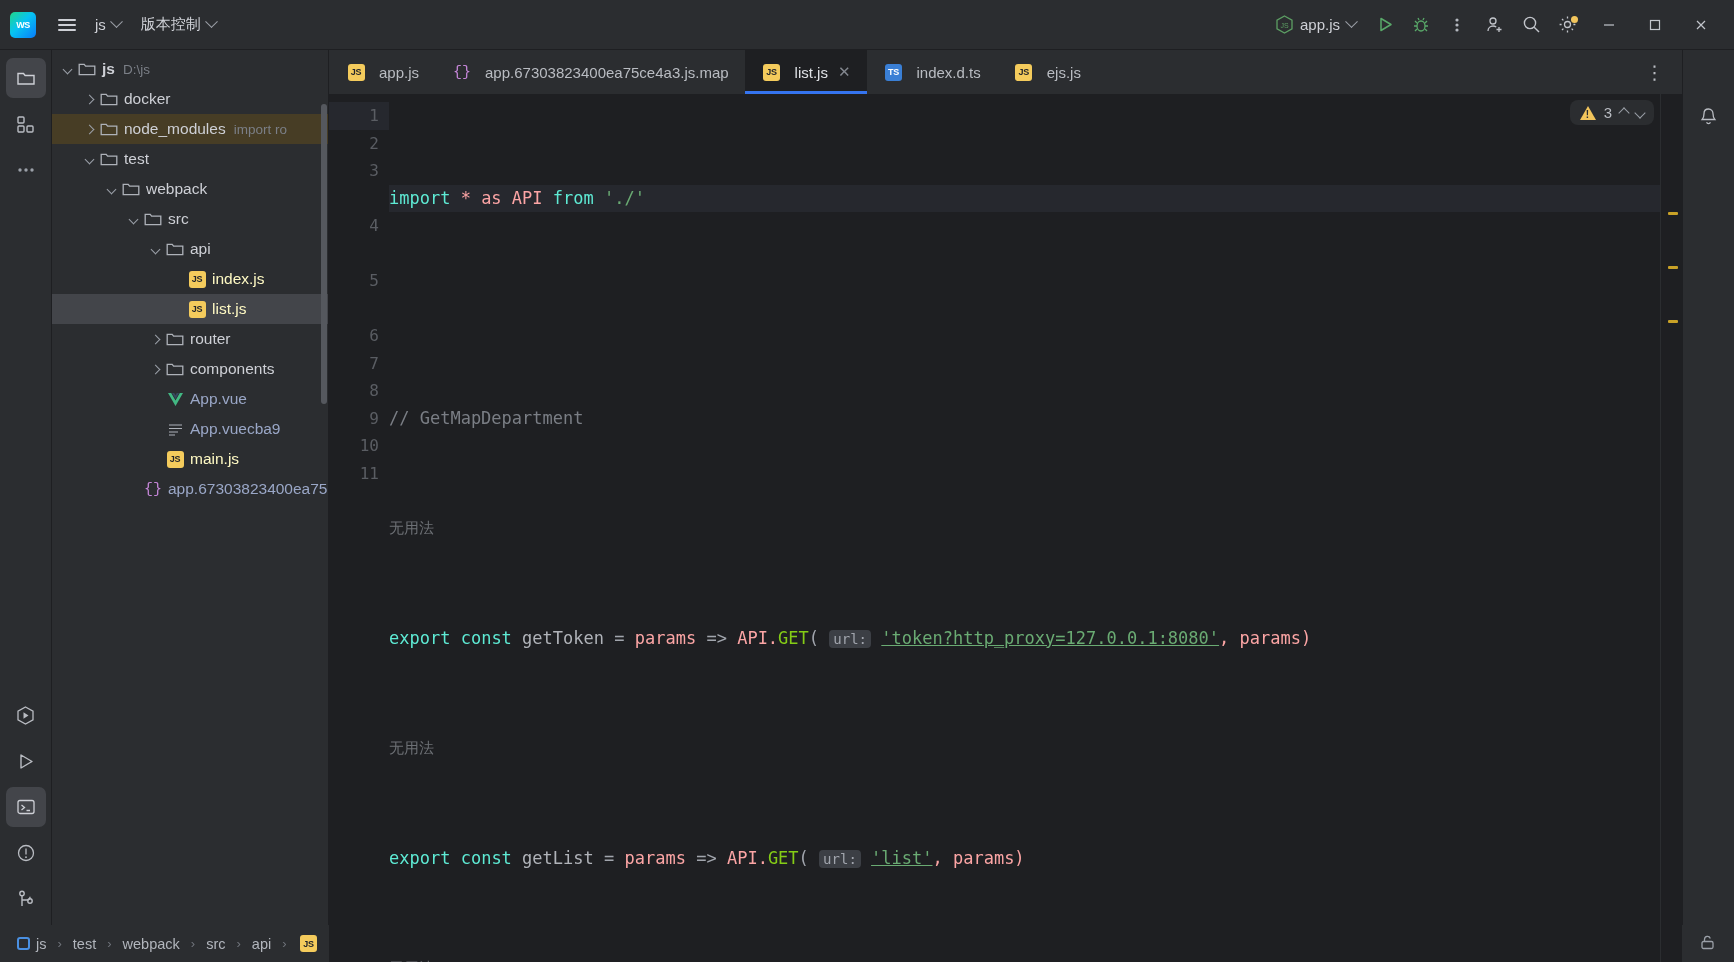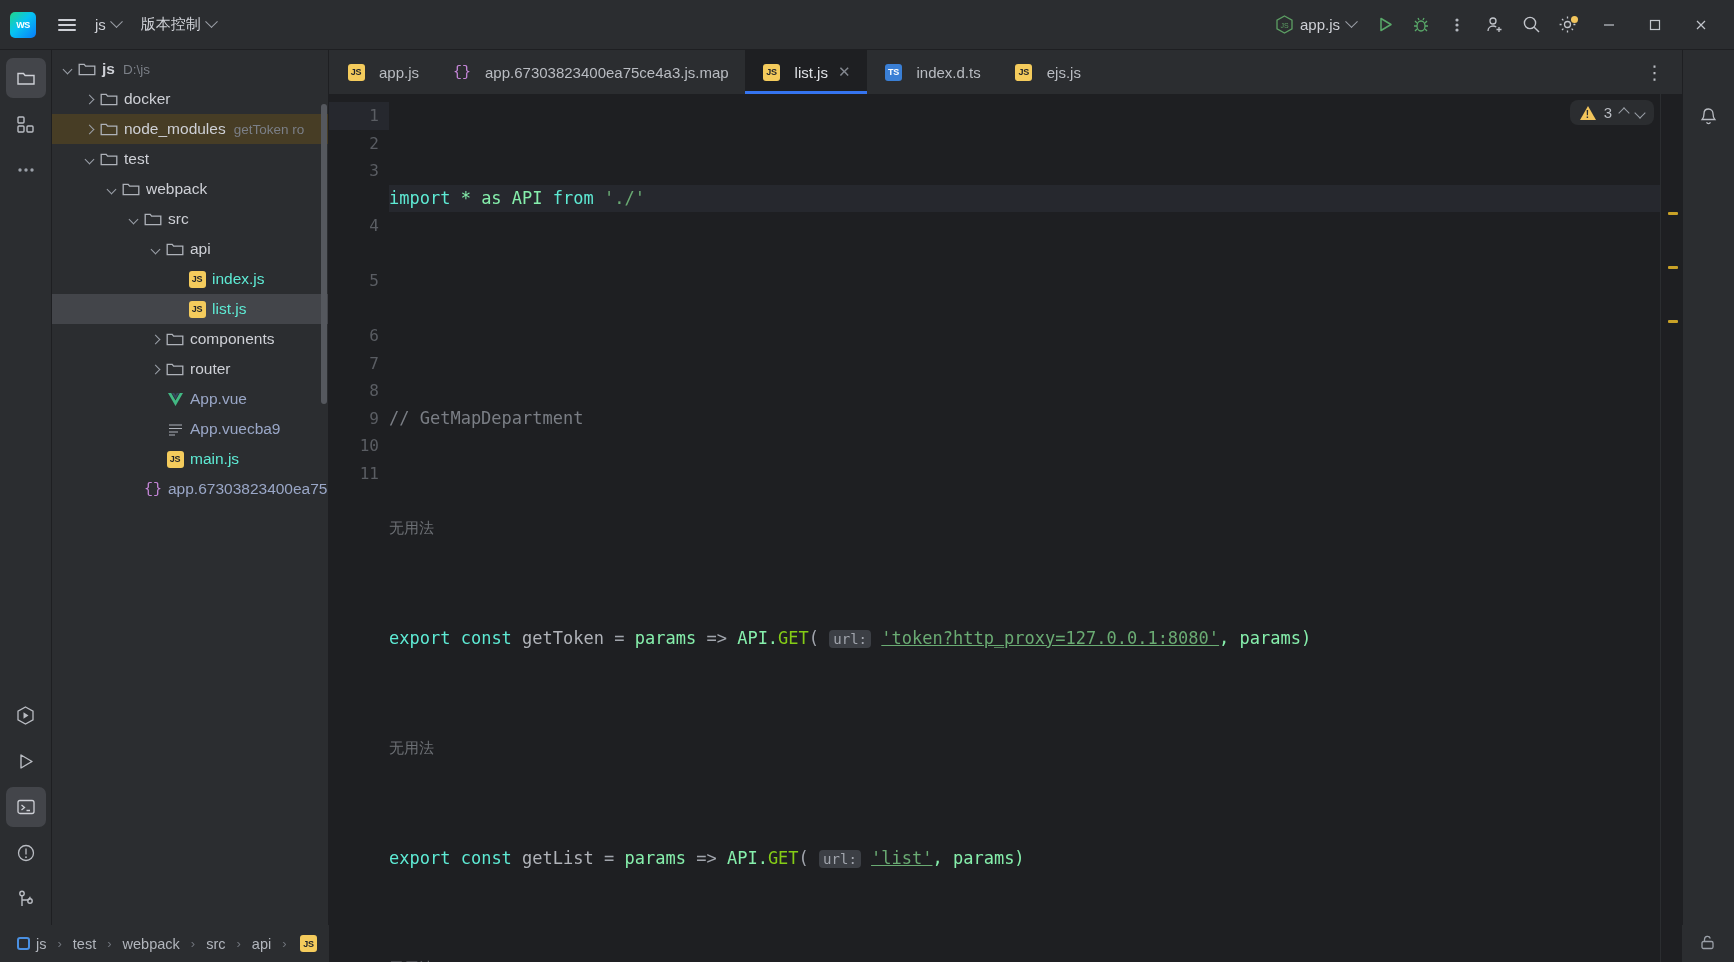--- a/index.html
+++ b/index.html
@@ -94,21 +94,21 @@
     font-size: 9px; font-weight: bold; display: flex; align-items: center; justify-content: center;
     font-family: "Liberation Sans", sans-serif; letter-spacing: -0.3px;
   }
   .badge-ts {
     width: 17px; height: 17px; border-radius: 3px; background: #3a7fd5; color: #fff;
     font-size: 9px; font-weight: bold; display: flex; align-items: center; justify-content: center;
     letter-spacing: -0.3px;
   }
   .lbl-dim { color: #7b7f87; font-size: 13.5px; margin-left: 8px; }
   .lbl-blue { color: #9aa7c7; }
-  .file-lbl { color: #5eead4; }
+  .file-lbl { color: #fef9c3; }
   .tree-scrollbar { position: absolute; right: 1px; top: 54px; width: 6px; height: 300px; background: #55585e; border-radius: 3px; }
 
   
   .editorcol { flex: 1; display: flex; flex-direction: column; min-width: 0; background: #1e1f22; }
   .tabbar {
     height: 44px; flex: 0 0 44px; background: #2b2d30; display: flex; align-items: stretch;
     position: relative;
   }
   .tab {
     display: flex; align-items: center; gap: 8px; padding: 0 16px; font-size: 15px;
@@ -129,21 +129,21 @@
     font-family: "DejaVu Sans Mono", monospace; font-size: 16px; color: #5a5d63; user-select: none;
   }
   .code {
     flex: 1; padding-top: 8px; font-family: "DejaVu Sans Mono", monospace; font-size: 17px;
     line-height: 27.5px; white-space: pre; overflow: hidden; color: #bcbec4; position: relative;
   }
   .ln { height: 27.5px; line-height: 27.5px; padding-right: 10px; }
   .ln.cur { background: #26282e; }
   .hint { color: #6d7075; font-size: 15px; height: 27.5px; line-height: 27.5px; }
   .k-kw { color: #5eead4; }
-  .k-id  { color: #86efac; }
+  .k-id  { color: #fca5a5; }
   .k-fn  { color: #84cc16; }
   .k-str { color: #6aab73; }
   .k-cmt { color: #7a7e85; }
   .k-par { color: #a1a5ad; }
   .u-str { text-decoration: underline; text-decoration-color: #6aab73; }
   .paramhint {
     background: #3c3f45; color: #a1a5ad; border-radius: 4px; padding: 1px 4px; font-size: 14px;
   }
 
   
@@ -365,21 +365,21 @@
           <div class="row highlight" style="padding-left: 28px; align-items: center;">
             <span class="arrow right">
               <span class="a"></span>
             </span>
             <span class="ficon">
               <svg width="18" height="16" viewBox="0 0 18 16" stroke="#aeb2b9" stroke-width="1.3" fill="none">
                 <path d="M1.2 3.4h5l1.4 1.8H16.8v8.4H1.2z"></path>
               </svg>
             </span>
             <span class="">node_modules</span>
-            <span class="lbl-dim">getToken ro</span>
+            <span class="lbl-dim">import ro</span>
           </div>
           <div class="row" style="padding-left: 28px;">
             <span class="arrow down">
               <span class="a"></span>
             </span>
             <span class="ficon">
               <svg width="18" height="16" viewBox="0 0 18 16" stroke="#aeb2b9" stroke-width="1.3" fill="none">
                 <path d="M1.2 3.4h5l1.4 1.8H16.8v8.4H1.2z"></path>
               </svg>
             </span>
@@ -434,32 +434,32 @@
           </div>
           <div class="row" style="padding-left: 94px;">
             <span class="arrow right">
               <span class="a"></span>
             </span>
             <span class="ficon">
               <svg width="18" height="16" viewBox="0 0 18 16" stroke="#aeb2b9" stroke-width="1.3" fill="none">
                 <path d="M1.2 3.4h5l1.4 1.8H16.8v8.4H1.2z"></path>
               </svg>
             </span>
-            <span class="">components</span>
+            <span class="">router</span>
           </div>
           <div class="row" style="padding-left: 94px;">
             <span class="arrow right">
               <span class="a"></span>
             </span>
             <span class="ficon">
               <svg width="18" height="16" viewBox="0 0 18 16" stroke="#aeb2b9" stroke-width="1.3" fill="none">
                 <path d="M1.2 3.4h5l1.4 1.8H16.8v8.4H1.2z"></path>
               </svg>
             </span>
-            <span class="">router</span>
+            <span class="">components</span>
           </div>
           <div class="row" style="padding-left: 94px;">
             <span class="arrow "></span>
             <span class="ficon">
               <svg width="17" height="15" viewBox="0 0 17 15">
                 <path d="M1 1h3.2l4.3 7.4L12.8 1H16L8.5 14z" fill="#42b883"></path>
                 <path d="M5 1h2.2l1.3 2.3L9.8 1H12L8.5 7z" fill="#35495e"></path>
               </svg>
             </span>
             <span class="lbl-blue">App.vue</span>

